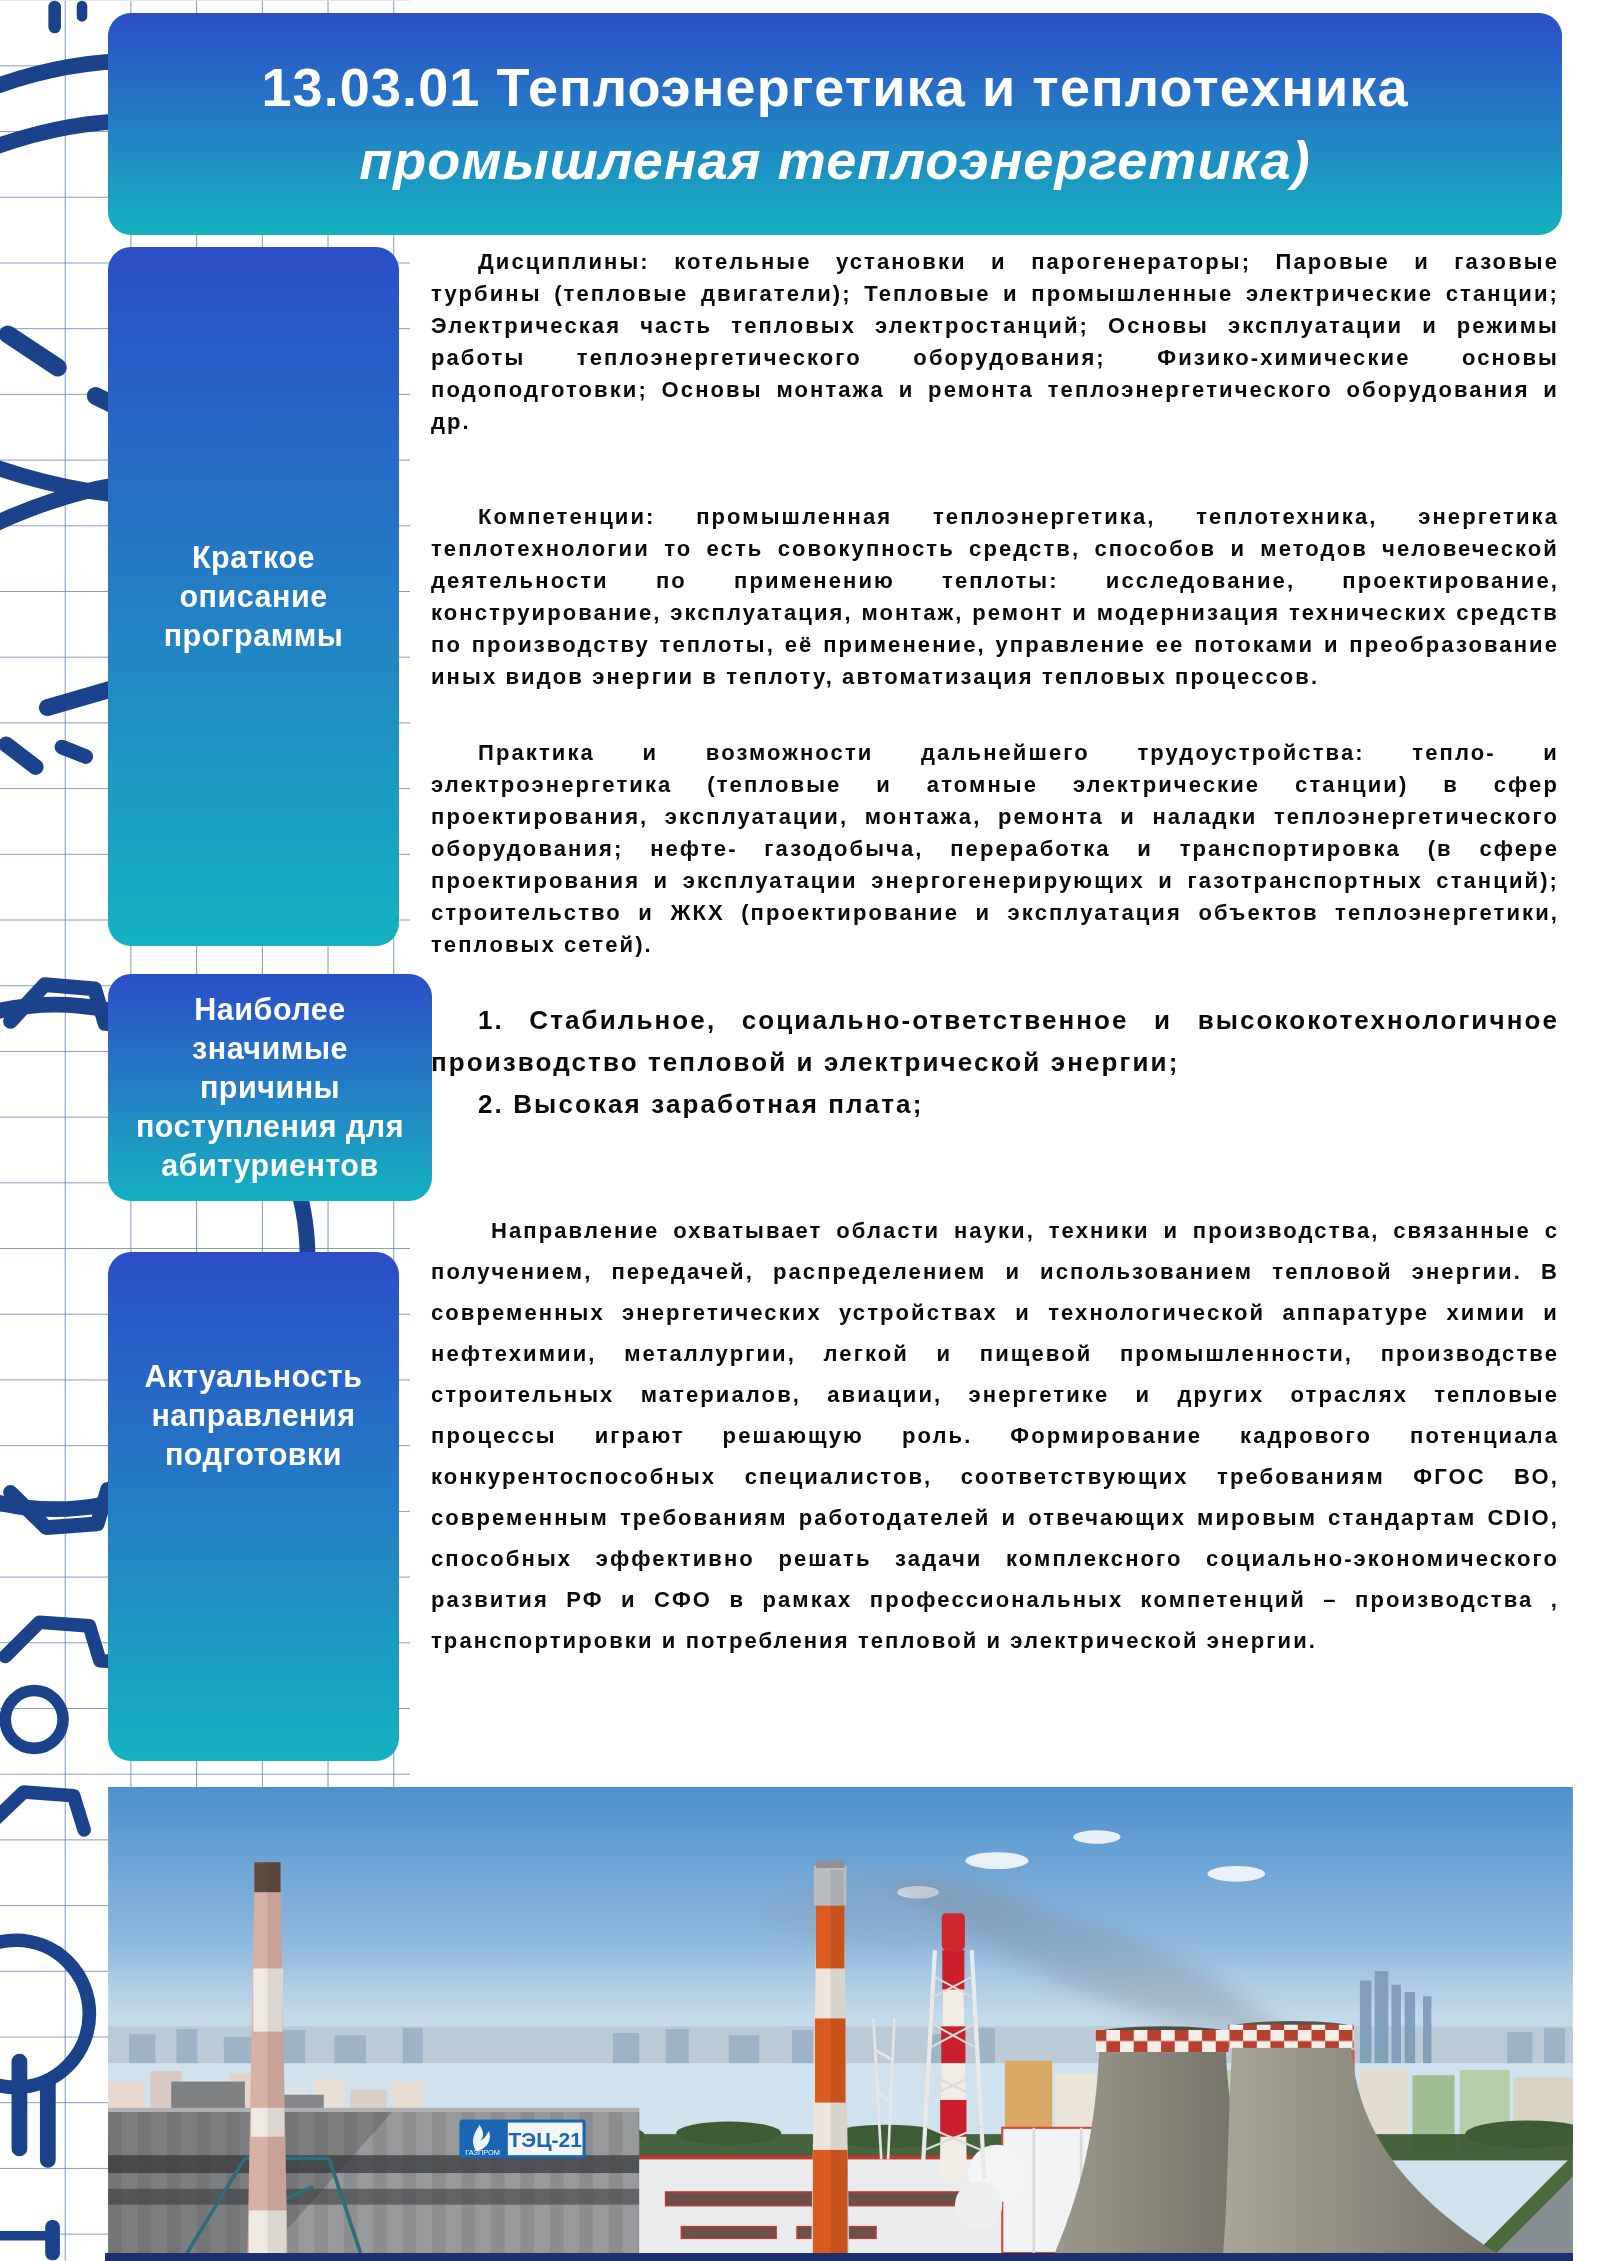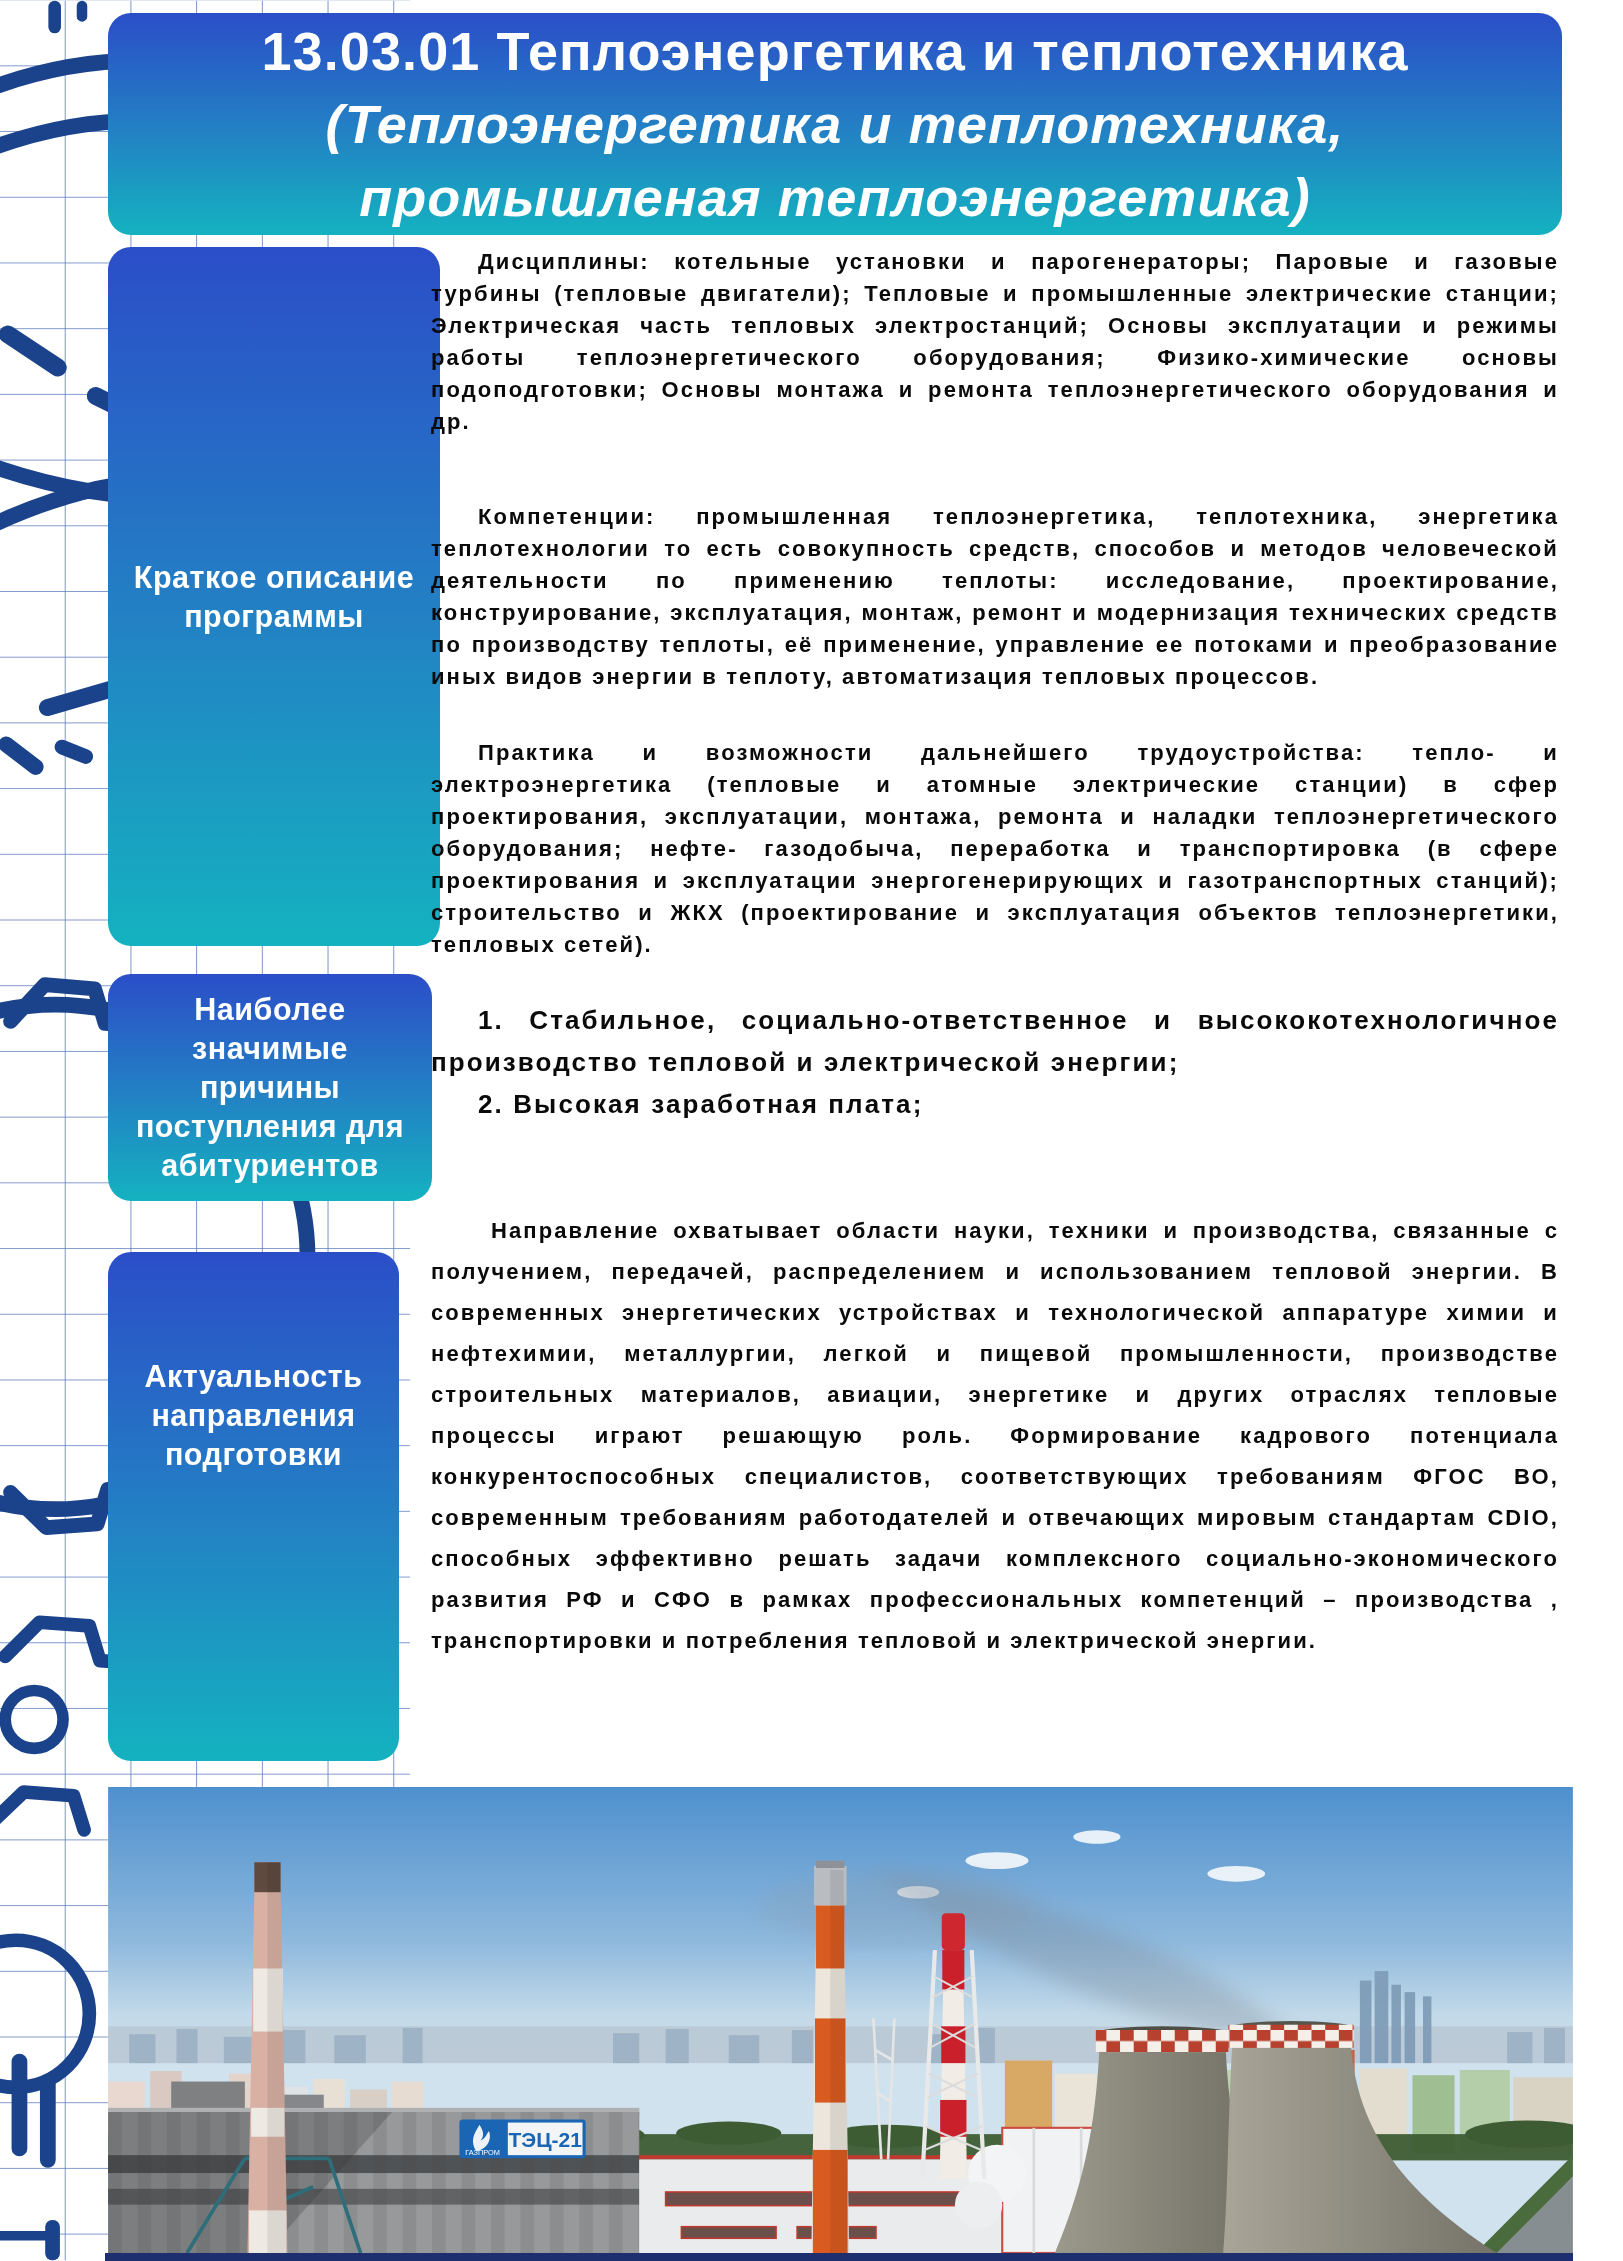--- a/index.html
+++ b/index.html
@@ -21,21 +21,21 @@
     color:#ffffff;text-align:center;
   }
   .title-line{font-size:54px;font-weight:bold;line-height:67px;letter-spacing:1.1px;}
   .title-italic{font-style:italic;}
   .side-box{
     color:#ffffff;text-align:center;font-weight:bold;
     font-size:30.5px;line-height:39px;letter-spacing:0.5px;
     display:flex;justify-content:center;align-items:center;
     padding:0 20px;box-sizing:border-box;
   }
-  .side-box-1{left:108px;top:247px;width:332px;height:699px;}
+  .side-box-1{left:108px;top:247px;width:291px;height:699px;}
   .side-box-2{left:108px;top:974px;width:324px;height:227px;}
   .side-box-3{left:108px;top:1252px;width:291px;height:509px;align-items:flex-start;padding-top:105px;}
   
   .main-col{left:431px;width:1128px;color:#0a0a0a;font-weight:bold;}
   .para{
     margin:0;text-align:justify;text-indent:47px;
     font-size:22px;letter-spacing:2.1px;line-height:32px;
   }
   .p-disciplines{top:246px;}
   .p-competencies{top:501px;}
@@ -88,21 +88,20 @@
     <rect x="76" y="3948" width="30" height="175" rx="15"></rect>
     <rect x="86" y="4222" width="28" height="77" rx="13"></rect>
     <rect x="92" y="0" width="24" height="62" rx="12"></rect>
     <rect x="146" y="0" width="20" height="40" rx="10"></rect>
     <circle cx="245" cy="4296" r="26"></circle>
   </g>
 </svg>
 
 <header class="abs grad header-banner">
   <div class="title-line">13.03.01 Теплоэнергетика и теплотехника</div>
-  <div class="title-line title-italic">(Теплоэнергетика и теплотехника,</div>
   <div class="title-line title-italic">промышленая теплоэнергетика)</div>
 </header>
 
 <div class="abs grad side-box side-box-1">
   <span>Краткое описание программы</span>
 </div>
 <div class="abs grad side-box side-box-2">
   <span>Наиболее значимые причины поступления для абитуриентов</span>
 </div>
 <div class="abs grad side-box side-box-3">

